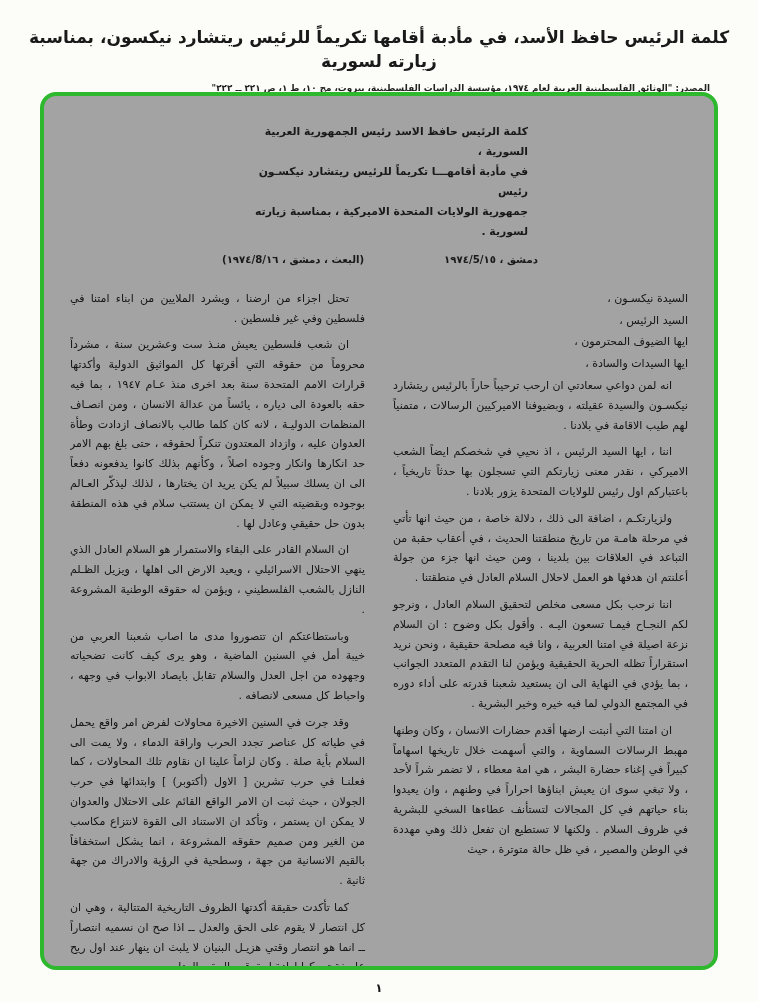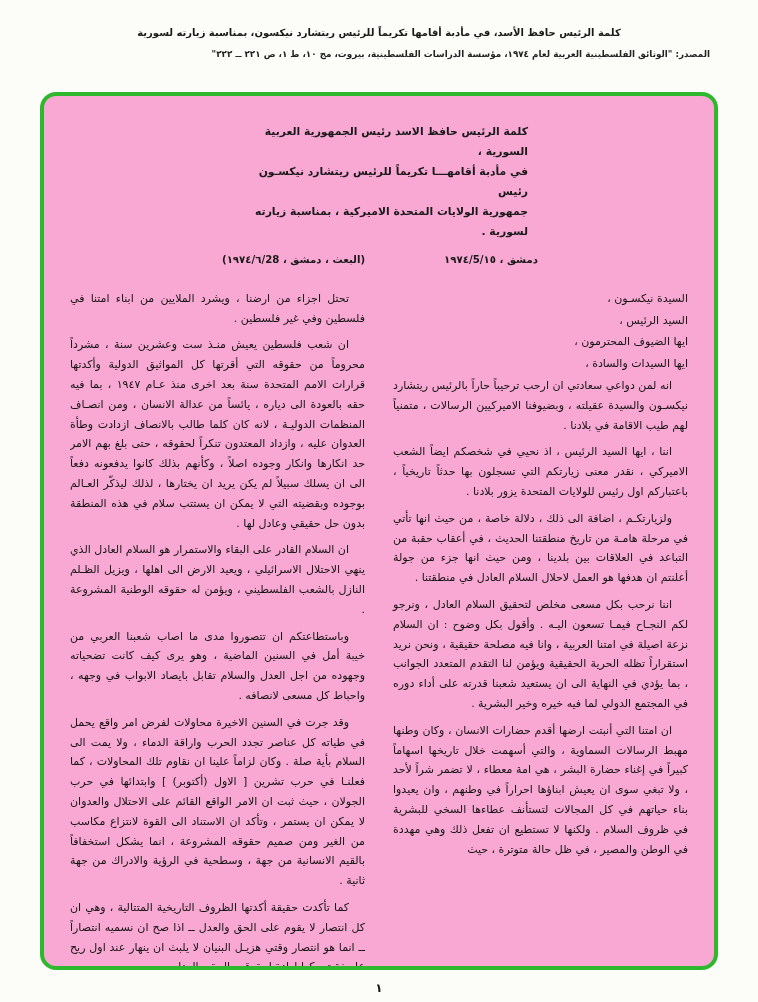--- a/index.html
+++ b/index.html
@@ -10,38 +10,38 @@
     color: #191919;
     font-family: "DejaVu Sans", sans-serif;
     direction: rtl;
     position: relative;
     overflow: hidden;
   }
   .doc-title {
     padding: 26px 28px 0 28px;
     text-align: center;
     font-weight: bold;
-    font-size: 10px;
+    font-size: 17px;
     line-height: 1.4;
   }
   .source-line {
     margin-top: 9px;
     padding: 0 48px;
     text-align: right;
     font-weight: bold;
     font-size: 8.8px;
     color: #222;
   }
   .frame {
     position: absolute;
     top: 92px; right: 40px; left: 40px;
     height: 878px;
     border: 4px solid #2eb82e;
     border-radius: 16px;
-    background: #f9a8d4;
+    background: #a3a3a3;
     padding: 20px 26px 16px 26px;
     overflow: hidden;
   }
   .speech-heading {
     width: 302px;
     margin: 6px 160px 0 auto;
     text-align: right;
     font-weight: bold;
     font-size: 10.8px;
     line-height: 1.85;
@@ -88,21 +88,21 @@
 <div class="frame" style="border-color: rgb(46, 184, 46);">
 
   <div class="speech-heading">
     <div>كلمة الرئيس حافظ الاسد رئيس الجمهورية العربية السورية ،</div>
     <div>في مأدبة أقامهـــا تكريماً للرئيس ريتشارد نيكسـون رئيس</div>
     <div>جمهورية الولايات المتحدة الاميركية ، بمناسبة زيارته لسورية .</div>
   </div>
 
   <div class="dateline">
     <span>دمشق ، ١٩٧٤/5/١٥</span>
-    <span>(البعث ، دمشق ، ١٩٧٤/٦/28)</span>
+    <span>(البعث ، دمشق ، ١٩٧٤/8/١٦)</span>
   </div>
 
   <div class="columns">
 
     <div class="col">
       <div class="salutes">
         <div>السيدة نيكسـون ،</div>
         <div>السيد الرئيس ،</div>
         <div>ايها الضيوف المحترمون ،</div>
         <div>ايها السيدات والسادة ،</div>

